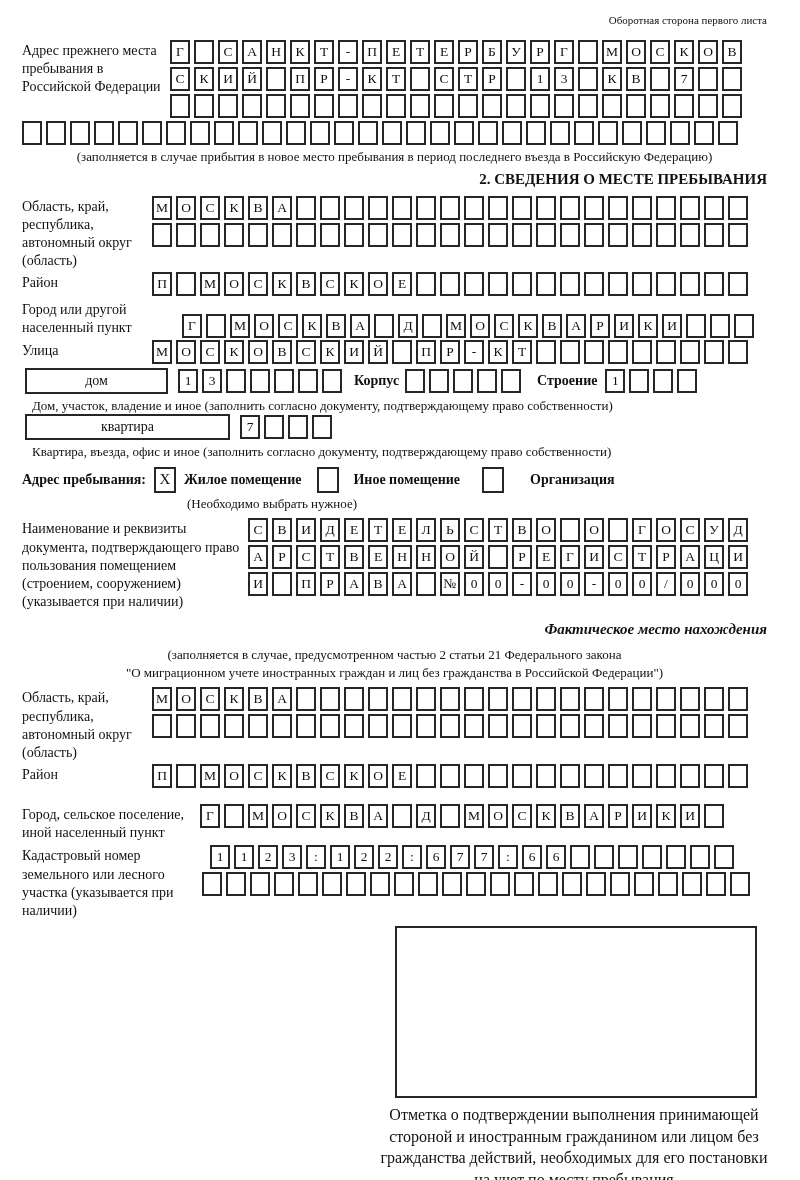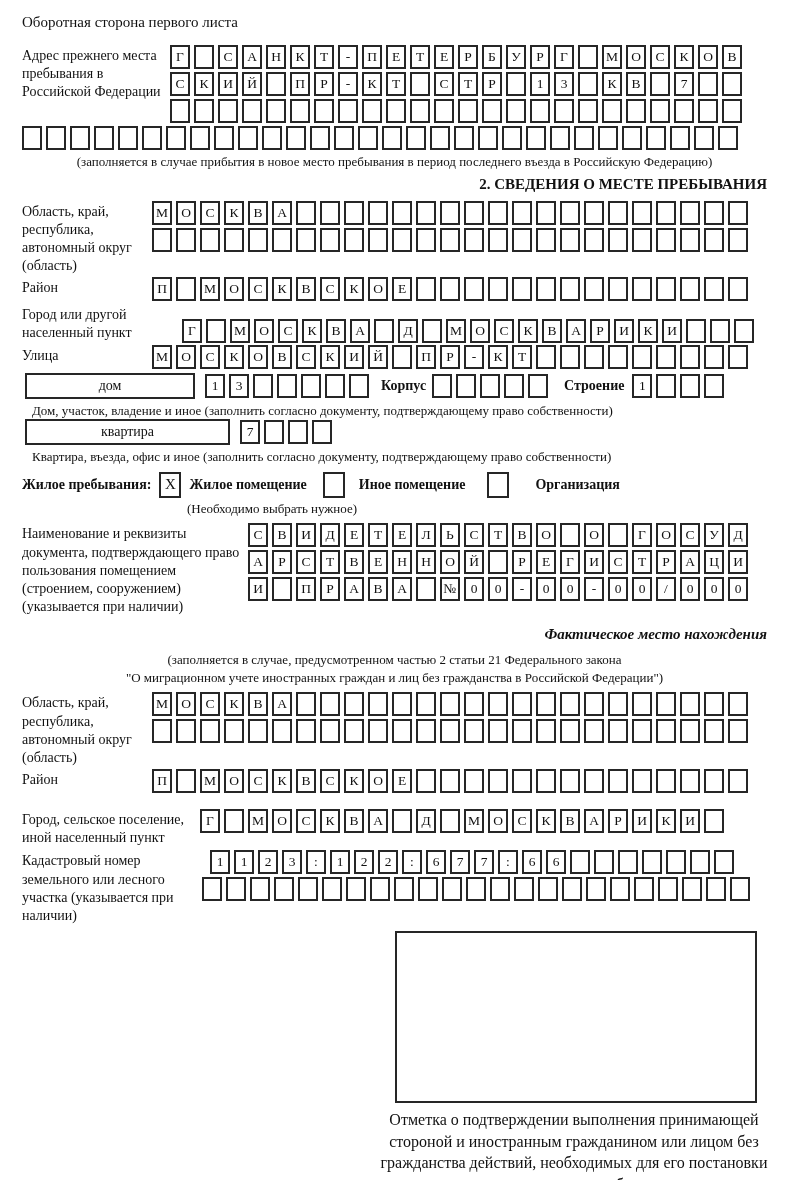--- a/index.html
+++ b/index.html
@@ -2,21 +2,21 @@
 <html><head>
 <meta charset="utf-8">
 <style>
   * { margin:0; padding:0; box-sizing:border-box; }
   html,body { background:#fff; }
   .page {
     width:800px; height:1180px; overflow:hidden; background:#fff;
     color:#111; font-family:"Liberation Serif","DejaVu Serif",serif;
     padding:14px 33px 0 22px; position:relative;
   }
-  .hdr-note { font-size:15px; margin-bottom:14px; }
+  .hdr-note { text-align:right; font-size:11px; margin-bottom:14px; }
 
   .row { display:flex; align-items:flex-start; }
   .flabel { font-size:14px; line-height:1.3; flex:none; padding-top:2px; }
   .cellcol { flex:none; }
   .cells { display:flex; }
   .cells + .cells { margin-top:3px; }
   .cell {
     flex:none; width:20px; height:24px; border:2px solid #262626; margin-right:4px;
     font-size:13.5px; line-height:20px; text-align:center; background:#fff;
   }
@@ -313,21 +313,21 @@
         <span class="cell"></span>
         <span class="cell"></span>
         <span class="cell"></span>
         <span class="cell"></span>
         <span class="cell"></span>
         <span class="cell"></span>
       </div>
   </div>
 
   <div class="row" style="margin-top:4px; align-items:center;">
-    <div class="named-box" style="width:170px; margin-left:3px;text-align:center;">дом</div>
+    <div class="named-box" style="width:143px; margin-left:3px;text-align:center;">дом</div>
     <div class="cells" style="margin-left:10px;">
         <span class="cell">1</span>
         <span class="cell">3</span>
         <span class="cell"></span>
         <span class="cell"></span>
         <span class="cell"></span>
         <span class="cell"></span>
         <span class="cell"></span>
       </div>
     <span class="inline-lbl" style="margin:0 6px 0 8px;">Корпус</span>
@@ -353,21 +353,21 @@
     <div class="cells" style="margin-left:10px;">
         <span class="cell">7</span>
         <span class="cell"></span>
         <span class="cell"></span>
         <span class="cell"></span>
       </div>
   </div>
   <div class="caption" style="margin-top:3px; margin-bottom:6px; margin-left:10px;">Квартира, въезда, офис и иное (заполнить согласно документу, подтверждающему право собственности)</div>
 
   <div class="row stay">
-    <span class="inline-lbl">Жилое пребывания:</span>
+    <span class="inline-lbl">Адрес пребывания:</span>
     <span class="ckbox" style="margin-left:8px;">X</span>
     <span class="inline-lbl" style="margin-left:8px;">Жилое помещение</span>
     <span class="ckbox" style="margin-left:16px;"></span>
     <span class="inline-lbl" style="margin-left:14px;">Иное помещение</span>
     <span class="ckbox" style="margin-left:22px;"></span>
     <span class="inline-lbl" style="margin-left:26px;">Организация</span>
   </div>
   <div class="caption" style="margin-top:2px; margin-bottom:6px; margin-left:165px;">(Необходимо выбрать нужное)</div>
 
   <div class="row">

